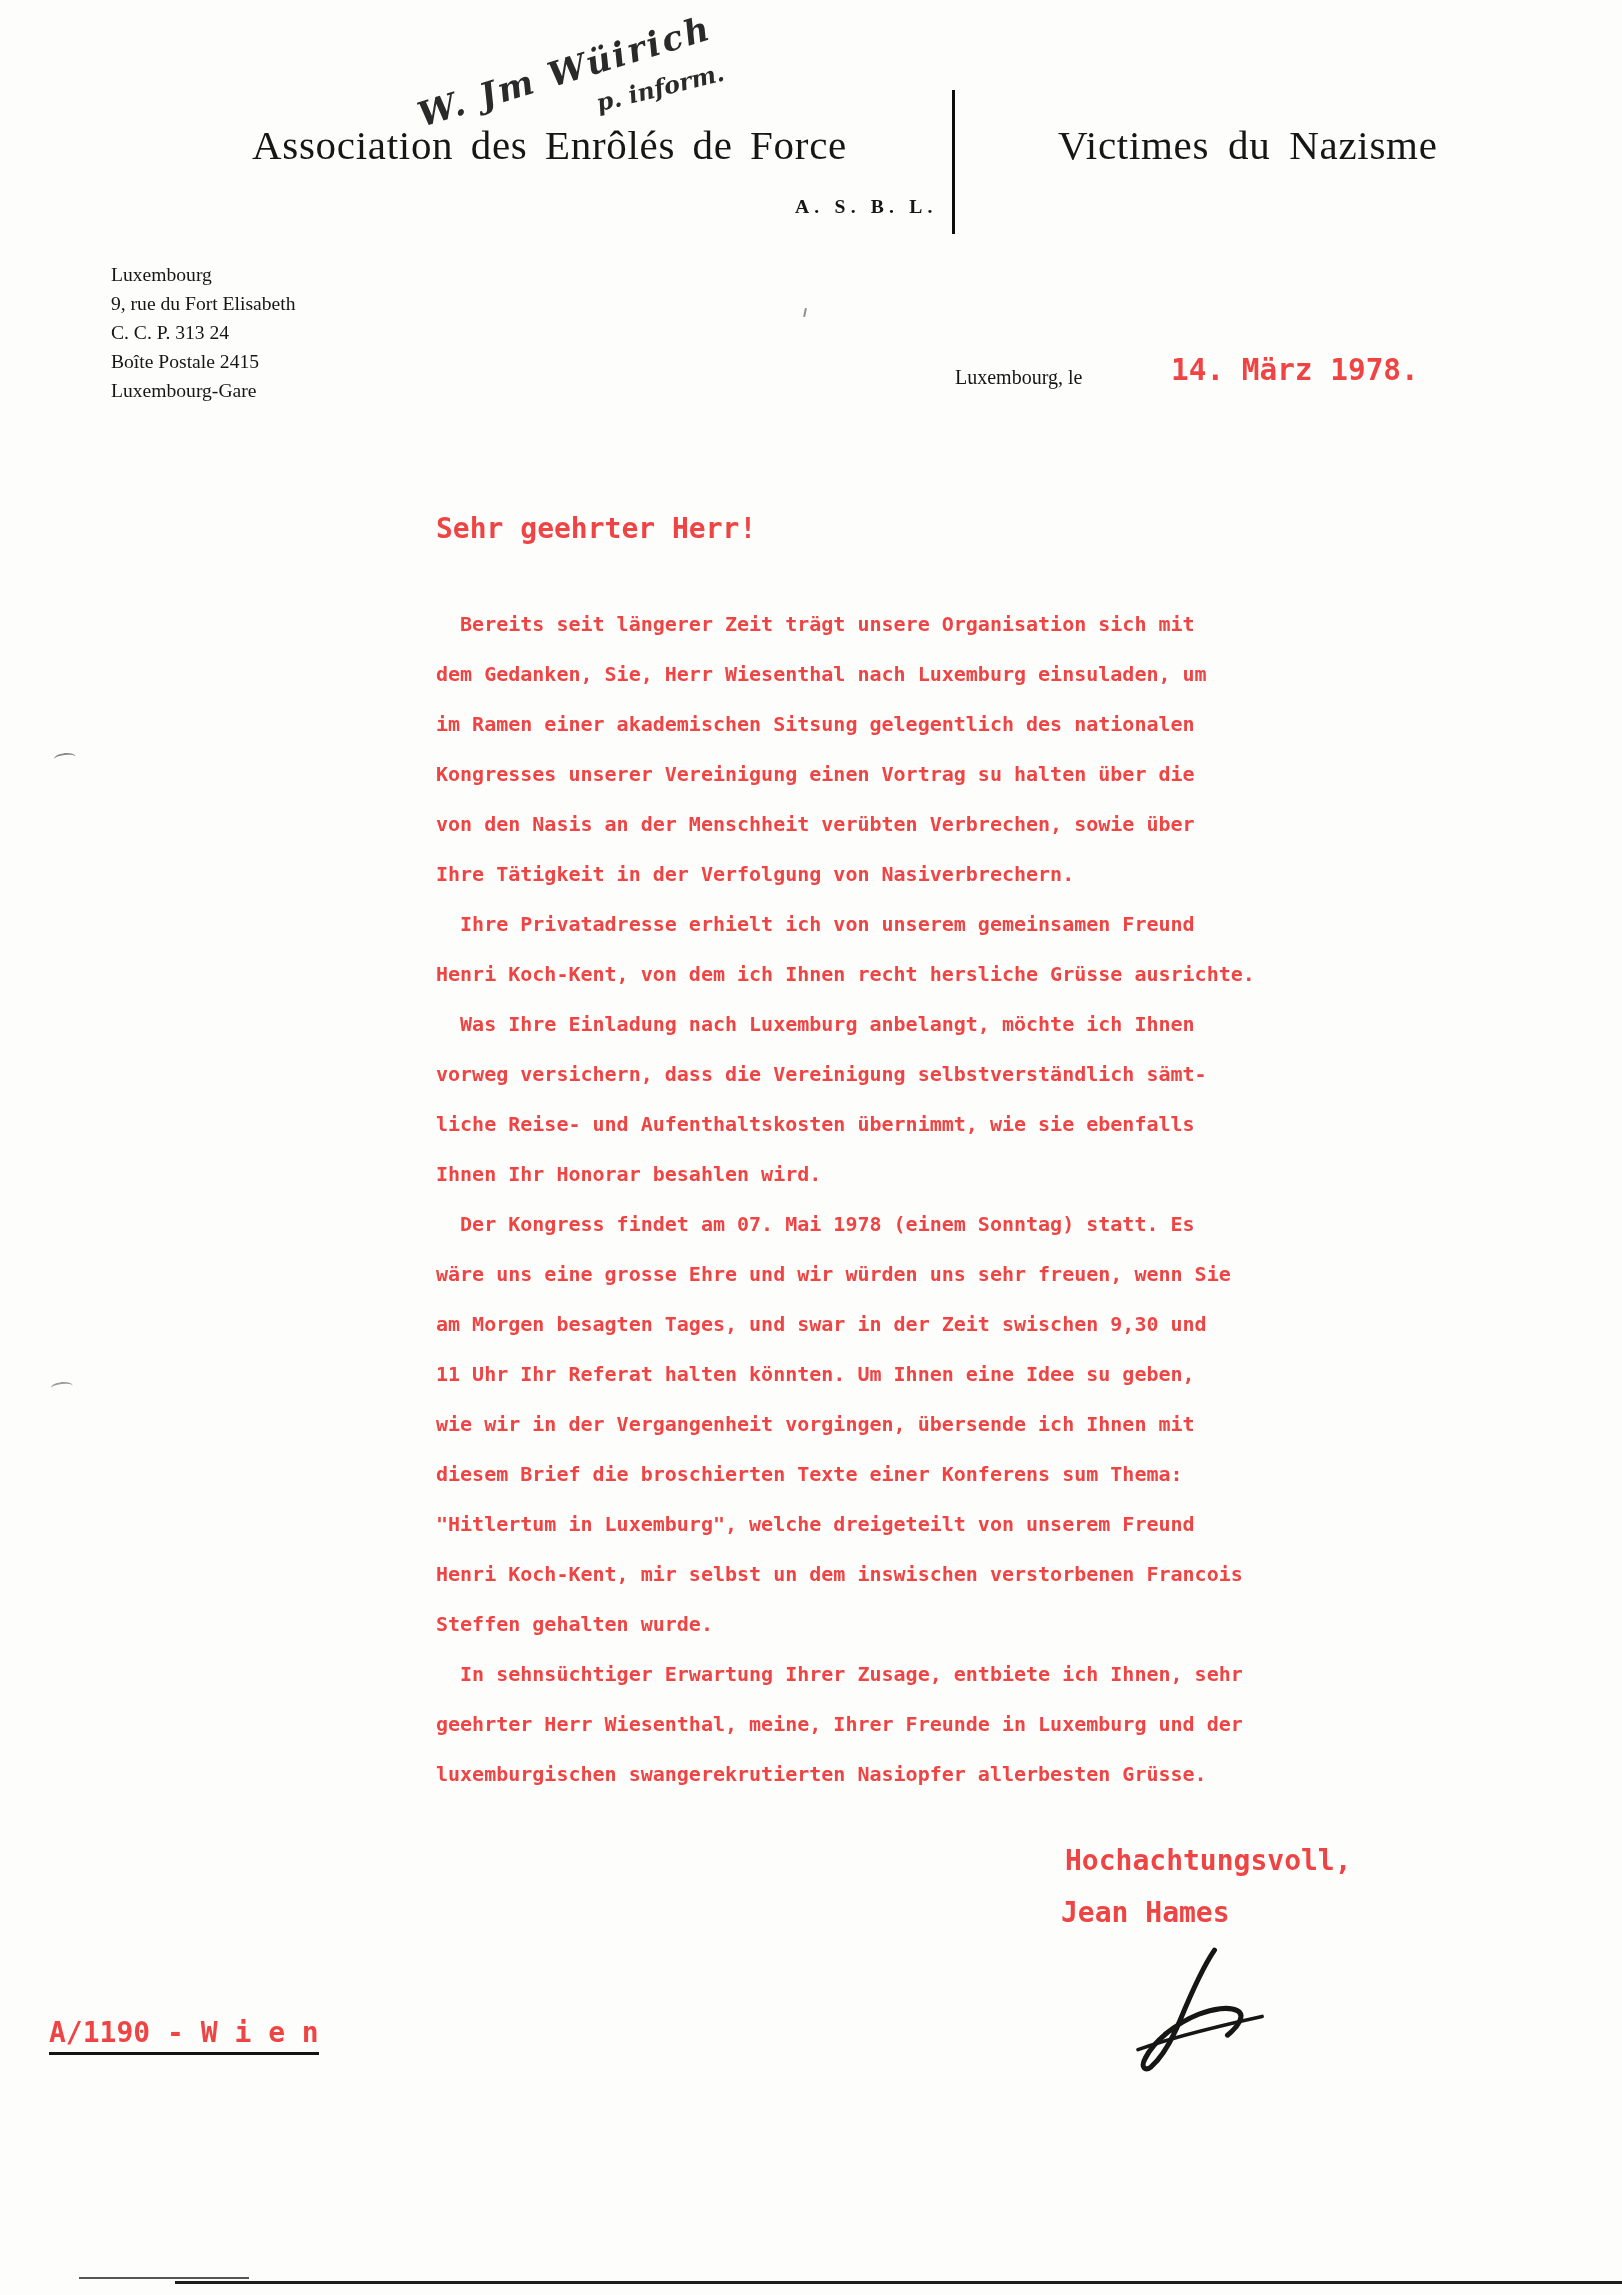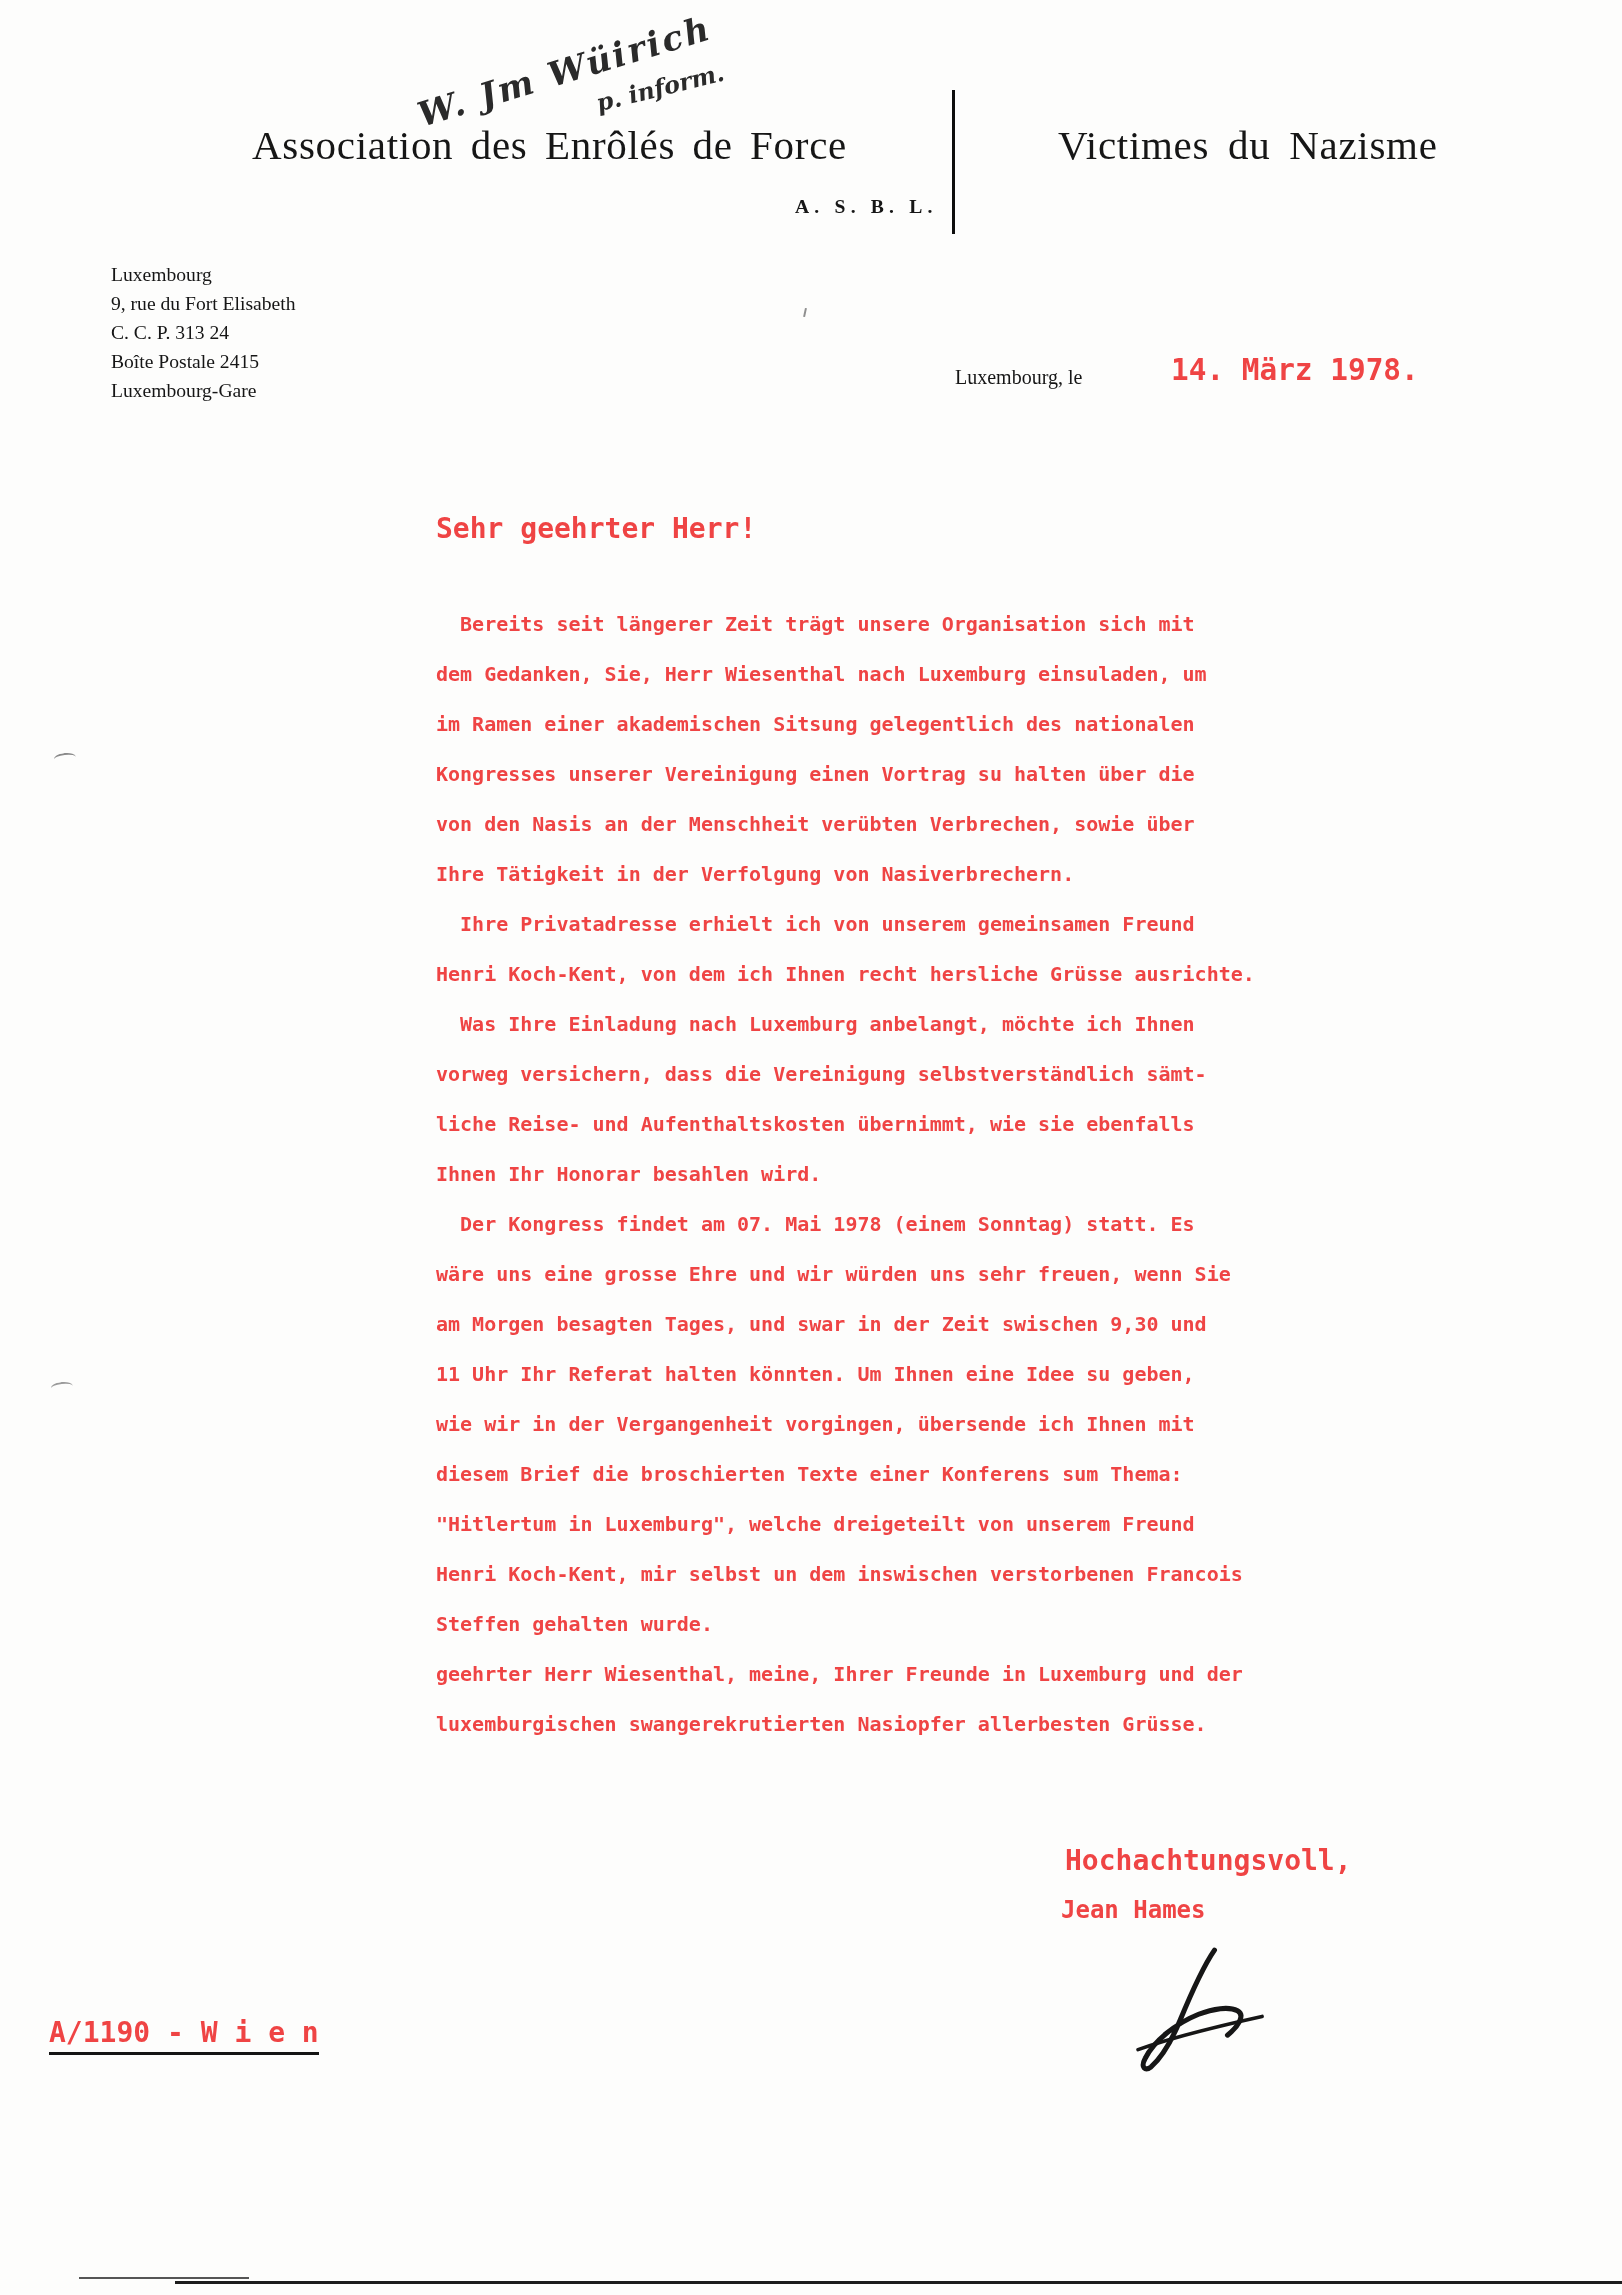--- a/index.html
+++ b/index.html
@@ -46,21 +46,21 @@
   .date-typed{
     position:absolute;left:1171px;top:353px;
     font-family:"DejaVu Sans Mono", monospace;font-weight:700;font-size:29.4px;white-space:pre;color:#101010;
   }
   
   .mono{font-family:"DejaVu Sans Mono", monospace;font-weight:700;color:#ef4444;}
   .salutation{position:absolute;left:436px;top:512px;font-size:28px;white-space:pre;}
   .body-block{position:absolute;left:436px;top:599px;font-size:20px;line-height:50px;}
   .body-line{white-space:pre;}
   .closing{position:absolute;left:1065px;top:1844px;font-size:28px;white-space:pre;}
-  .signer{position:absolute;left:1061px;top:1896px;font-size:24px;white-space:pre;}
+  .signer{position:absolute;left:1061px;top:1896px;font-size:28px;white-space:pre;}
   .signature{position:absolute;left:1126px;top:1940px;width:151px;height:137px;}
   
   .recipient{position:absolute;left:49px;top:1885px;font-size:28px;line-height:44px;}
   .recipient-line{white-space:pre;}
   .recipient-city{
     position:absolute;left:49px;top:2016px;font-size:28px;white-space:pre;
     border-bottom:3.3px solid #141414;padding-bottom:2.6px;
   }
   
   .smudge{
@@ -116,20 +116,21 @@
       <div class="body-line">Ihnen Ihr Honorar besahlen wird.</div>
       <div class="body-line">  Der Kongress findet am 07. Mai 1978 (einem Sonntag) statt. Es</div>
       <div class="body-line">wäre uns eine grosse Ehre und wir würden uns sehr freuen, wenn Sie</div>
       <div class="body-line">am Morgen besagten Tages, und swar in der Zeit swischen 9,30 und</div>
       <div class="body-line">11 Uhr Ihr Referat halten könnten. Um Ihnen eine Idee su geben,</div>
       <div class="body-line">wie wir in der Vergangenheit vorgingen, übersende ich Ihnen mit</div>
       <div class="body-line">diesem Brief die broschierten Texte einer Konferens sum Thema:</div>
       <div class="body-line">"Hitlertum in Luxemburg", welche dreigeteilt von unserem Freund</div>
       <div class="body-line">Henri Koch-Kent, mir selbst un dem inswischen verstorbenen Francois</div>
       <div class="body-line">Steffen gehalten wurde.</div>
+      <div class="body-line">  In sehnsüchtiger Erwartung Ihrer Zusage, entbiete ich Ihnen, sehr</div>
       <div class="body-line">geehrter Herr Wiesenthal, meine, Ihrer Freunde in Luxemburg und der</div>
       <div class="body-line">luxemburgischen swangerekrutierten Nasiopfer allerbesten Grüsse.</div>
     </div>
 
   <div class="closing mono">Hochachtungsvoll,</div>
   <div class="signer mono">Jean Hames</div>
 
   <div class="signature">
     <svg viewBox="0 0 200 190" width="151" height="137">
       <path d="M118,14 C100,40 84,78 70,112 C60,136 46,162 30,176 C22,182 15,177 22,164 C34,140 64,116 96,103 C116,95 138,92 150,98 C161,104 151,120 136,132" fill="none" stroke="#161616" stroke-width="7" stroke-linecap="round"></path>

